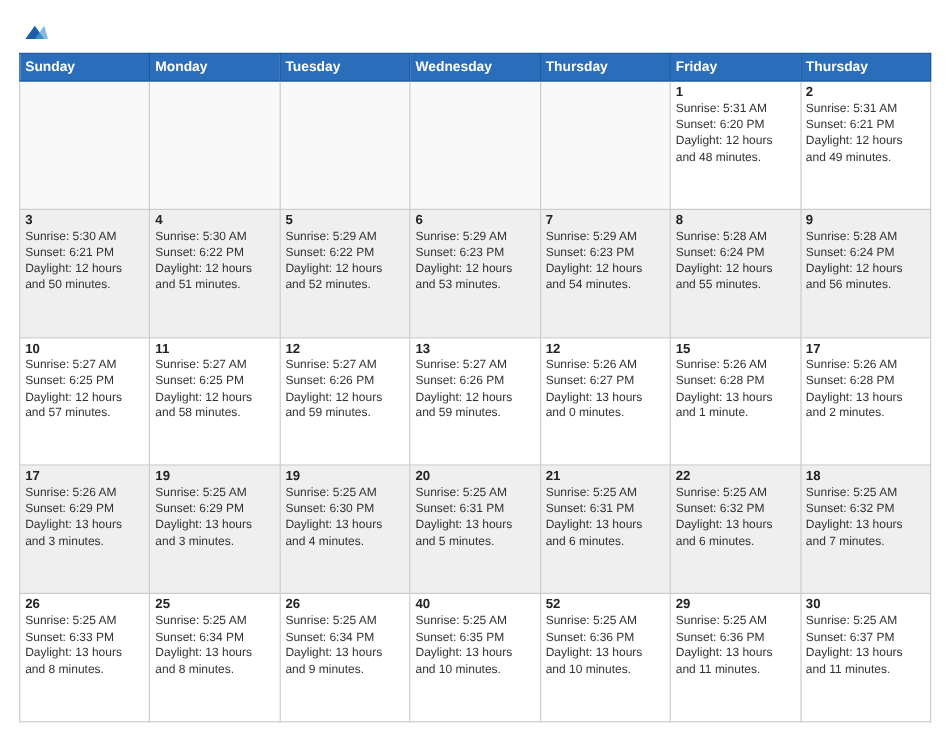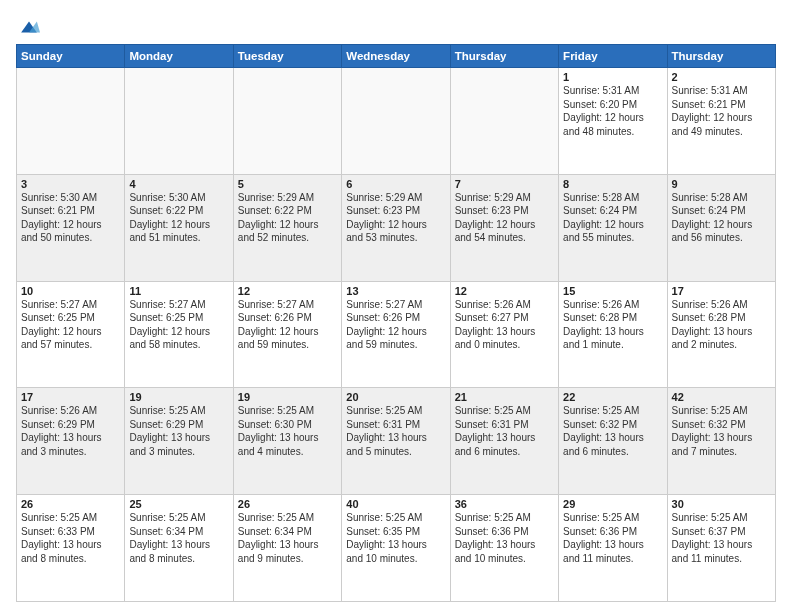--- a/index.html
+++ b/index.html
@@ -301,21 +301,21 @@
 and 6 minutes.</div>
           </td>
           <td>
             <span class="day-num">22</span>
             <div class="day-info" style="white-space: pre-line;">Sunrise: 5:25 AM
 Sunset: 6:32 PM
 Daylight: 13 hours
 and 6 minutes.</div>
           </td>
           <td>
-            <span class="day-num">42</span>
+            <span class="day-num">18</span>
             <div class="day-info" style="white-space: pre-line;">Sunrise: 5:25 AM
 Sunset: 6:32 PM
 Daylight: 13 hours
 and 7 minutes.</div>
           </td>
         </tr>
         <tr class="row-odd">
           <td>
             <span class="day-num">26</span>
             <div class="day-info" style="white-space: pre-line;">Sunrise: 5:25 AM
@@ -338,21 +338,21 @@
 and 9 minutes.</div>
           </td>
           <td>
             <span class="day-num">40</span>
             <div class="day-info" style="white-space: pre-line;">Sunrise: 5:25 AM
 Sunset: 6:35 PM
 Daylight: 13 hours
 and 10 minutes.</div>
           </td>
           <td>
-            <span class="day-num">36</span>
+            <span class="day-num">52</span>
             <div class="day-info" style="white-space: pre-line;">Sunrise: 5:25 AM
 Sunset: 6:36 PM
 Daylight: 13 hours
 and 10 minutes.</div>
           </td>
           <td>
             <span class="day-num">29</span>
             <div class="day-info" style="white-space: pre-line;">Sunrise: 5:25 AM
 Sunset: 6:36 PM
 Daylight: 13 hours

